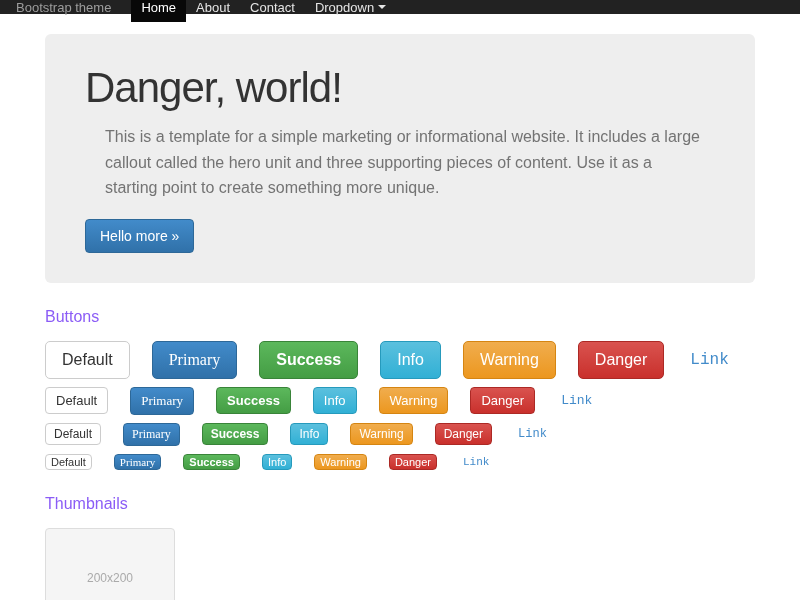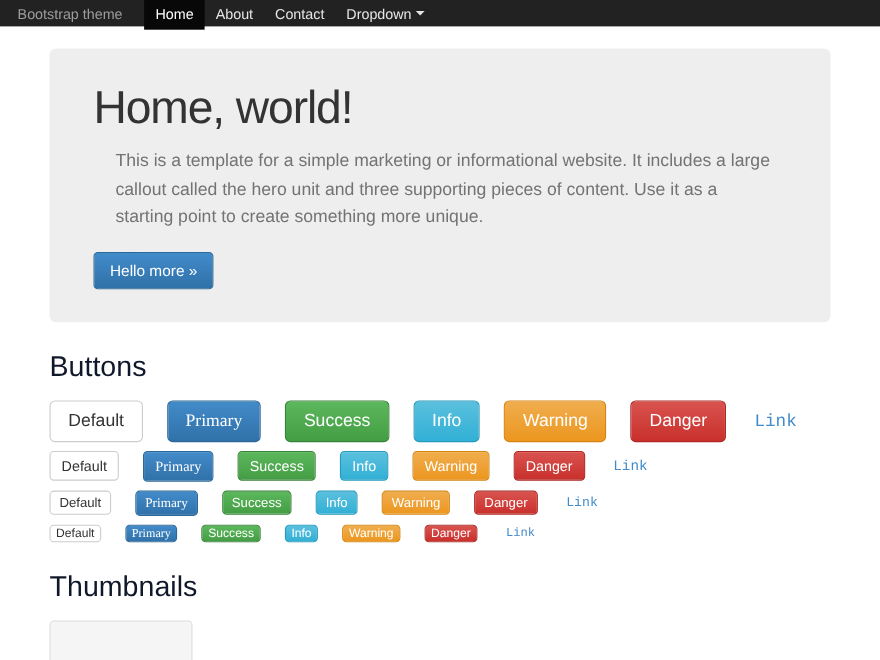--- a/index.html
+++ b/index.html
@@ -1,21 +1,21 @@
 <!DOCTYPE html>
 <html><head>
   <meta charset="utf-8">
   <style>
     * { box-sizing: border-box; margin: 0; padding: 0; }
     body { font-family: "Helvetica Neue", Helvetica, Arial, sans-serif; font-size: 14px; color: #333; background: #fff; }
 
     
     .navbar {
       background-color: #222;
-      height: 24px;
+      height: 14px;
       display: flex;
       align-items: center;
       padding: 0 16px;
     }
     .navbar-brand {
       color: #9d9d9d;
       font-size: 13px;
       margin-right: 20px;
       text-decoration: none;
     }
@@ -88,24 +88,24 @@
       border-radius: 4px;
       padding: 8px 14px;
       font-size: 14px;
       cursor: pointer;
       text-decoration: none;
       display: inline-block;
     }
 
     
     .section-title {
-      font-size: 26px;
+      font-size: 16px;
       font-weight: 400;
       margin-bottom: 15px;
-      color: #0f172a;
+      color: #8b5cf6;
     }
 
     
     .buttons-section {
       margin-bottom: 25px;
     }
     .btn-row {
       display: flex;
       align-items: center;
       gap: 22px;
@@ -139,21 +139,21 @@
       font-size: 12px;
     }
     
     .btn-xs {
       padding: 1px 5px;
       font-size: 11px;
     }
 
     .btn-default { background-color: #fff; color: #333; border: 1px solid #ccc; }
     .btn-primary { background: linear-gradient(to bottom, #428bca, #3071a9); color: #fff; border: 1px solid #2d6898; font-family: Liberation Serif, serif; }
-    .btn-success { background: linear-gradient(to bottom, #5cb85c, #449d44); color: #fff; border: 1px solid #398439; }
+    .btn-success { background: linear-gradient(to bottom, #5cb85c, #449d44); color: #fff; border: 1px solid #398439; font-weight: bold; }
     .btn-info    { background: linear-gradient(to bottom, #5bc0de, #31b0d5); color: #fff; border: 1px solid #269abc; }
     .btn-warning { background: linear-gradient(to bottom, #f0ad4e, #ec971f); color: #fff; border: 1px solid #d58512; }
     .btn-danger  { background: linear-gradient(to bottom, #d9534f, #c9302c); color: #fff; border: 1px solid #ac2925; }
     .btn-link    { background: none; border: none; color: #428bca; text-decoration: none; cursor: pointer; padding-left: 4px; padding-right: 4px; font-family: Liberation Mono, monospace; }
 
     
     .thumbnails-section {
       margin-bottom: 25px;
     }
     .thumbnail-box {
@@ -182,21 +182,21 @@
       <span class="nav-dropdown">
         Dropdown <span class="caret"></span>
       </span>
     </a>
   </div>
 </nav>
 
 <div class="container">
 
   <div class="hero-unit">
-    <h1>Home, world!</h1>
+    <h1>Danger, world!</h1>
     <p>This is a template for a simple marketing or informational website. It includes a large callout called the hero unit and three supporting pieces of content. Use it as a starting point to create something more unique.</p>
     <a class="btn btn-learn">Hello more »</a>
   </div>
 
   <div class="buttons-section">
     <h2 class="section-title">Buttons</h2>
 
     <div class="btn-row">
       <button class="btn btn-lg btn-default">Default</button>
       <button class="btn btn-lg btn-primary">Primary</button>

